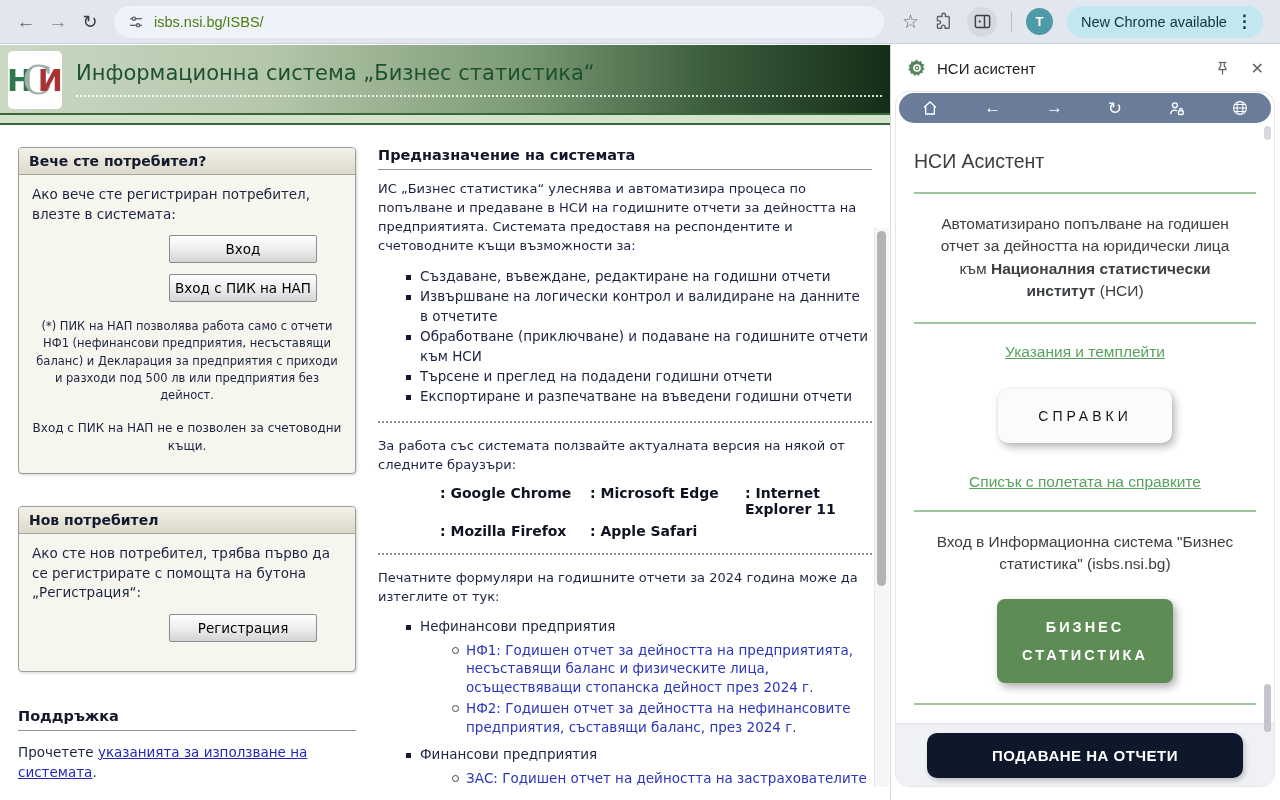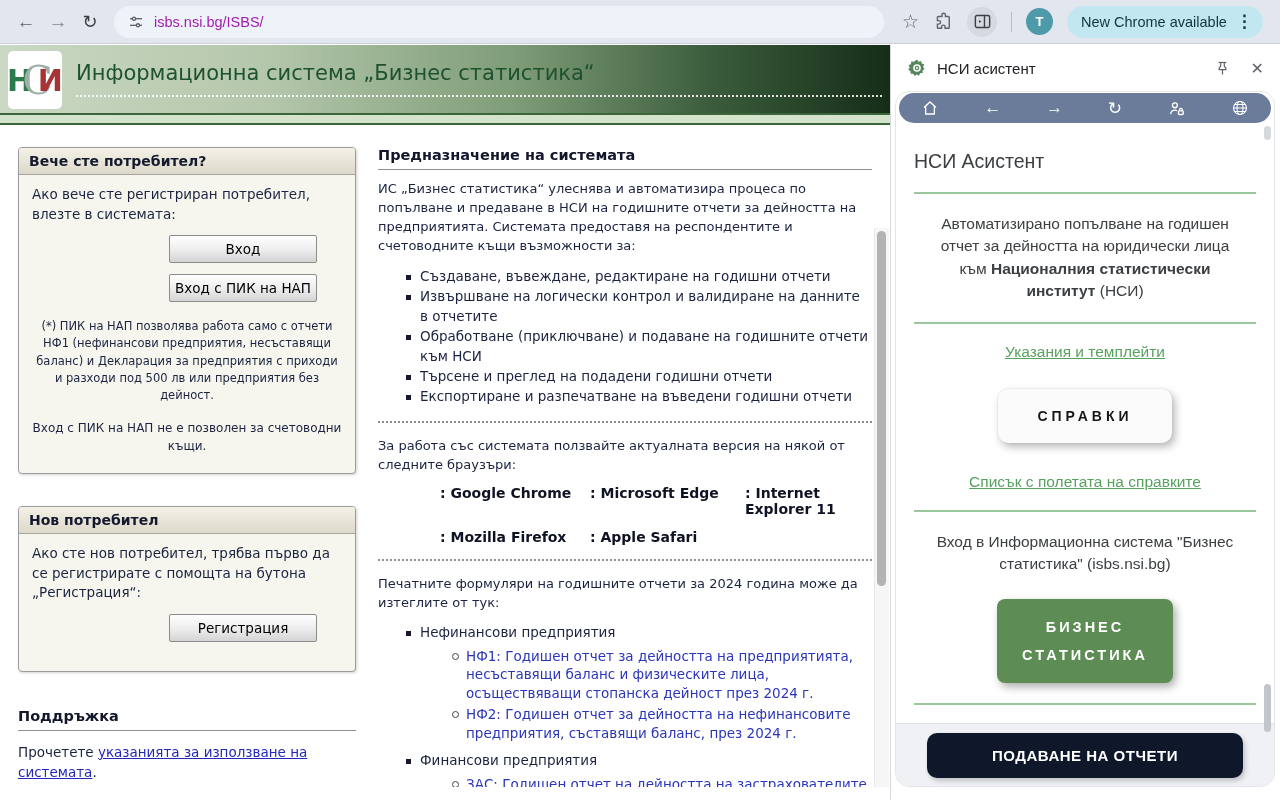--- a/index.html
+++ b/index.html
@@ -15,21 +15,21 @@
   }
   .nav-ic { font-size:19px; color:#5f6368; width:32px; height:32px; border-radius:50%;
     display:flex; align-items:center; justify-content:center; flex:0 0 auto; }
   .nav-ic.fwd { color:#80868b; }
   .nav-ic.rld { font-size:18px; color:#3d4043; }
   .urlbar {
     margin-left:8px; height:32px; width:770px; background:#eef3fa; border-radius:16px;
     display:flex; align-items:center; padding:0 14px; box-sizing:border-box; flex:0 0 auto;
   }
   .urlbar .tune { margin-right:10px; display:flex; }
-  .url-text { font-size:14.5px; color:#a21caf; }
+  .url-text { font-size:14.5px; color:#4d7c0f; }
   .right-ics { display:flex; align-items:center; margin-left:14px; gap:14px; }
   .star { font-size:19px; color:#5f6368; margin-left:4px; }
   .circle-btn { width:30px; height:30px; border-radius:50%; background:#d5dae2;
     display:flex; align-items:center; justify-content:center; }
   .vsep { width:1px; height:20px; background:#b7bcc6; }
   .avatar { width:27px; height:27px; border-radius:50%; background:#4e9aa8; color:#fff;
     font-size:13px; font-weight:bold; display:flex; align-items:center; justify-content:center; }
   .update-pill { height:32px; background:#c3e7f1; border-radius:16px; display:flex; align-items:center;
     padding:0 10px 0 14px; font-size:14.5px; color:#12333d; }
   .update-pill .dots { font-size:17px; color:#173742; margin-left:9px; font-weight:bold; }
@@ -71,21 +71,21 @@
     border-bottom:1px solid #8f8f8f; margin:0 0 10px; }
   .sup-p { font-size:13.5px; line-height:1.5; margin:11px 0; }
   a.blue { color:#2328bd; text-decoration:underline; }
 
   .body-p { font-size:13px; line-height:1.45; margin:4px 0 10px; }
   ul.sq { list-style:none; margin:12px 0 14px 28px; padding:0; }
   ul.sq > li { position:relative; padding-left:14px; font-size:13.5px; line-height:1.48; }
   ul.sq > li::before { content:""; position:absolute; left:0; top:8px; width:5px; height:5px; background:#15192b; }
   .dots-hr { border:none; border-top:2px dotted #8f8f8f; margin:14px 0; }
   .browsers { display:grid; grid-template-columns:150px 155px auto; margin:8px 0 8px 62px;
-    row-gap:12px; font-weight:bold; font-size:14px; color:#0e1222; }
+    row-gap:6px; font-weight:bold; font-size:14px; color:#0e1222; }
   ul.circ { list-style:none; margin:4px 0 8px 30px; padding:0; }
   ul.circ > li { position:relative; padding-left:16px; font-size:13.5px; line-height:1.4; margin:2px 0; }
   ul.circ > li::before { content:""; position:absolute; left:2px; top:6px; width:5px; height:5px;
     border:1px solid #444; border-radius:50%; }
   a.dl { color:#2b35bb; text-decoration:none; }
 
   .v-sb-track { position:absolute; top:102px; left:874px; width:14px; height:640px; background:#f6f6f6; border-left:1px solid #e8e8e8; }
   .v-sb-thumb { position:absolute; top:105px; left:877px; width:9px; height:355px; background:#b3b3b3; border-radius:5px; }
 
   
@@ -100,21 +100,21 @@
     border:1px solid #e4e6ea; border-radius:14px; overflow:hidden; }
   .sp-toolbar { margin:1px 3px; height:30px; background:#6b7c9b; border-radius:15px;
     display:flex; align-items:center; justify-content:space-around; color:#fff; }
   .sp-toolbar .tb { font-size:17px; color:#fff; display:flex; align-items:center; }
   .sp-body { text-align:center; color:#3c4043; padding:0 18px; }
   .sp-h2 { font-size:19.5px; font-weight:normal; text-align:left; margin:27px 0 0 0; color:#3c4043; }
   .hr-green { border:none; border-top:2px solid #9cc79d; margin:19px 0; }
   .sp-p { font-size:15.5px; line-height:1.45; margin:16px; }
   .g-link { color:#58a25f; text-decoration:underline; font-size:15.5px; }
   .btn-spravki { display:inline-block; margin:28px auto 30px; width:174px; padding:19px 0;
-    background:#fbfbfb; border:none; border-radius:10px; font-weight:bold; letter-spacing:4px;
+    background:#fbfbfb; border:none; border-radius:10px; font-weight:normal; letter-spacing:4px;
     font-size:14px; color:#161616; box-shadow:3px 4px 8px rgba(0,0,0,.28), 0 0 2px rgba(0,0,0,.12);
     font-family:"Liberation Sans",sans-serif; }
   .btn-biz { display:inline-block; margin:7px auto 4px; width:176px; padding:14px 0;
     background:#5e8c55; border:none; border-radius:8px; font-weight:bold; letter-spacing:3px;
     font-size:14.5px; line-height:1.95; color:#fff; box-shadow:3px 4px 8px rgba(0,0,0,.32);
     font-family:"Liberation Sans",sans-serif; }
   .sp-start { font-size:15px; margin:19px 0 6px; }
   .sp-footer { position:absolute; left:0; right:0; bottom:0; height:62px; background:#eff1f5;
     border-top:1px solid #e0e2e8; display:flex; align-items:center; justify-content:center; }
   .btn-submit { width:316px; height:45px; background:#0f172a; border:none; border-radius:10px;

